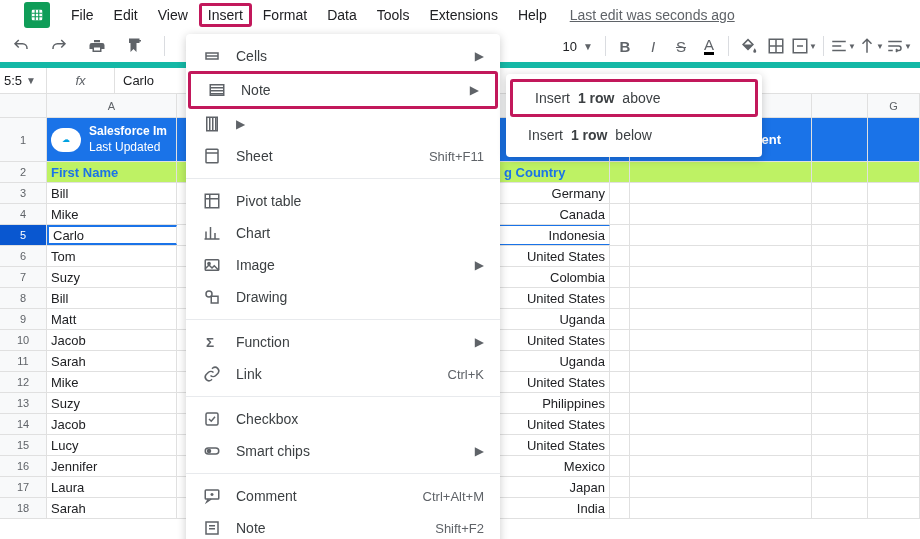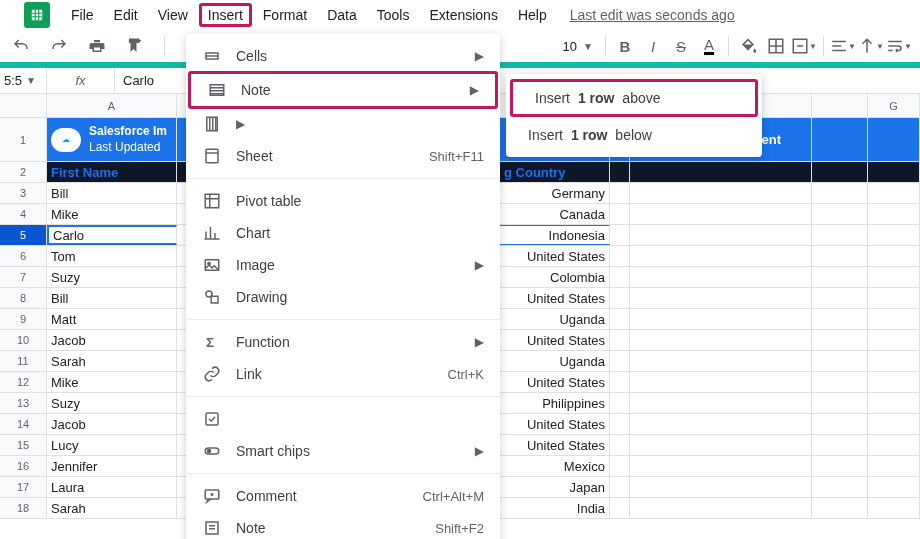--- a/index.html
+++ b/index.html
@@ -35,21 +35,21 @@
   .col-G { width: 52px; }
   .sheet-row { display: flex; height: 21px; border-bottom: 1px solid #e0e0e0; }
   .row-h { width: 47px; border-right: 1px solid #e0e0e0; display: flex; align-items: center; justify-content: center; color: #5f6368; font-size: 11px; background: #f8f9fa; }
   .row-h.selected { background: #0957d0; color: #fff; }
   .cell { border-right: 1px solid #e0e0e0; padding: 0 4px; display: flex; align-items: center; font-size: 13px; overflow: hidden; white-space: nowrap; }
   .row1 { height: 44px; }
   .row1 .cell { background: #1a73e8; color: #fff; }
   .sf-badge { width: 30px; height: 24px; background: #fff; border-radius: 12px; margin-right: 8px; display: flex; align-items: center; justify-content: center; font-size: 8px; color: #00a1e0; }
   .row1-text { font-size: 12px; line-height: 1.3; }
   .row1-text b { font-weight: 700; }
-  .header-row .cell { background: #0f172a; color: #1a73e8; font-weight: 700; }
+  .header-row .cell { background: #bef264; color: #1a73e8; font-weight: 700; }
   .col-C.cell { justify-content: flex-end; text-align: center; }
   .selected-row .cell.col-A { border-top: 2px solid #1a73e8; border-bottom: 2px solid #1a73e8; border-left: 2px solid #1a73e8; }
   .selected-row .cell.col-C { border-top: 1px solid #1a73e8; border-bottom: 1px solid #1a73e8; }
   .row1 .col-E { justify-content: flex-end; padding-right: 30px; overflow: visible; }
   
   .insert-menu { position: absolute; top: 34px; left: 186px; width: 314px; background: #fff; box-shadow: 0 2px 10px rgba(0,0,0,.2); border-radius: 4px; padding: 6px 0; z-index: 10; }
   .menu-item { display: flex; align-items: center; height: 32px; padding: 0 16px 0 14px; cursor: pointer; color: #3c4043; font-size: 14px; }
   .menu-item.highlighted-row { border: 3px solid #c2185b; border-radius: 3px; margin: -1px 2px; height: 38px;}
   .menu-icon { width: 24px; color: #5f6368; display: flex; align-items: center; justify-content: center; margin-right: 12px; }
   .menu-label { flex: 1; }
@@ -480,20 +480,21 @@
       <span class="menu-shortcut">Ctrl+K</span>
     </div>
     <div class="menu-sep"></div>
     <div class="menu-item">
       <span class="menu-icon">
         <svg width="18" height="18" viewBox="0 0 24 24" fill="none" stroke="#5f6368" stroke-width="2">
           <rect x="4" y="4" width="16" height="16" rx="2"></rect>
           <path d="M8 12l3 3 5-6"></path>
         </svg>
       </span>
+      <span class="menu-label">Checkbox</span>
     </div>
     <div class="menu-item">
       <span class="menu-icon">
         <svg width="18" height="18" viewBox="0 0 24 24" fill="none" stroke="#5f6368" stroke-width="2">
           <rect x="3" y="8" width="18" height="8" rx="4"></rect>
           <circle cx="8" cy="12" r="2" fill="#5f6368"></circle>
         </svg>
       </span>
       <span class="menu-label">Smart chips</span>
       <span class="menu-arrow">▶</span>

